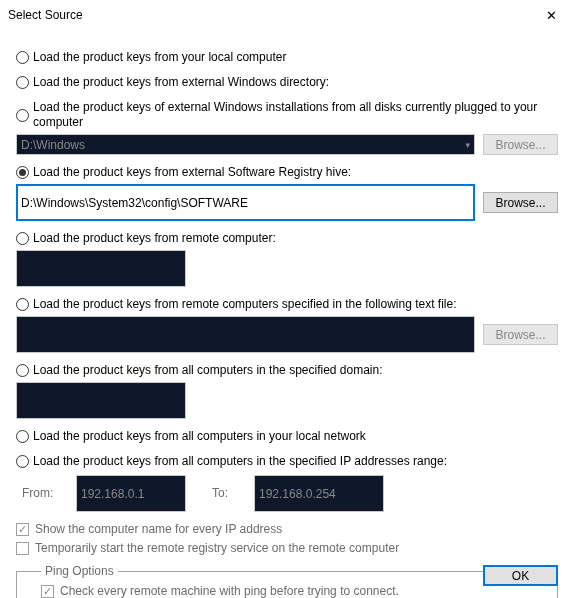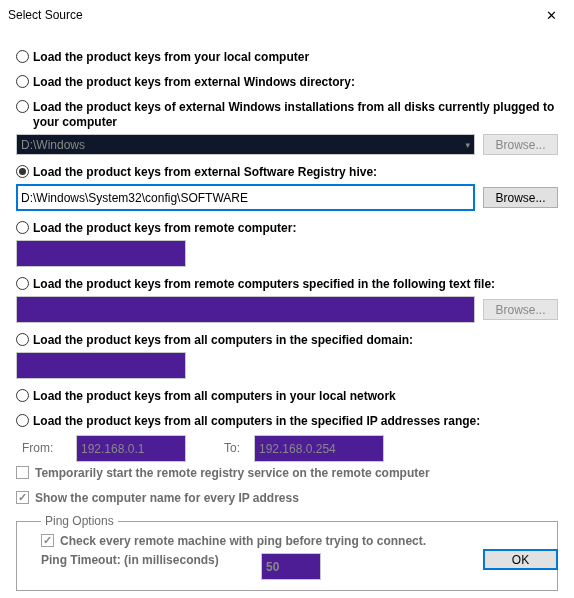--- a/index.html
+++ b/index.html
@@ -29,23 +29,22 @@
     align-items: center;
     justify-content: center;
     font-size: 13px;
     font-family: Arial, sans-serif;
   }
   .content {
     padding: 10px 16px 0 16px;
   }
   .row {
     display: flex;
-    align-items: flex-start;
+    align-items: center;
     margin-top: 10px;
-    font-weight: bold;
   }
   .row.tight { margin-top: 4px; }
   .radio {
     width: 13px;
     height: 13px;
     border: 1px solid #333;
     border-radius: 50%;
     margin-right: 4px;
     display: inline-flex;
     align-items: center;
@@ -71,28 +70,28 @@
     flex-shrink: 0;
     background: #fff;
     font-size: 11px;
     line-height: 1;
   }
   .checkbox.disabled { border-color: #a0a0a0; color: #888; }
   .checkbox.checked::after { content: "✓"; }
   .label { line-height: 15px; }
   .label.disabled { color: #6d6d6d; }
   .textinput {
-    height: 27px;
+    height: 37px;
     border: 1px solid #7a7a7a;
     padding: 0 4px;
     font: inherit;
     background: #fff;
   }
   .textinput.disabled {
-    background: #4c1d95;
+    background: #0f172a;
     border-color: #c8c8c8;
     color: #888;
   }
   .textinput.focus {
     border: 1px solid #0078d7;
     outline: 1px solid #0078d7;
     outline-offset: -2px;
   }
   .combo {
     height: 21px;
@@ -138,35 +137,35 @@
     margin: 8px 0 0 0;
     padding: 6px 10px 10px 24px;
   }
   fieldset.ping legend {
     font-size: 12px;
     color: #6d6d6d;
     padding: 0 4px;
   }
   .footer {
     position: absolute;
-    bottom: 28px;
+    bottom: 12px;
     right: 16px;
     display: flex;
     gap: 10px;
     margin-top: 13px;
   }
   .iprow {
     display: flex;
     align-items: center;
     gap: 14px;
     margin-top: 6px;
     margin-left: 6px;
   }
   .iprow .lbl { width: 40px; }
-  .iprow .lbl2 { width: 40px; text-align: right; }
+  .iprow .lbl2 { width: 40px; text-align: center; }
 </style>
 </head>
 <body>
 
 <div class="titlebar">
   <span class="title">Select Source</span>
   <div class="close">
     <span>✕</span>
   </div>
 </div>
@@ -238,27 +237,27 @@
     <span class="radio"></span>
     <span class="label">Load the product keys from all computers in the specified IP addresses range:</span>
   </div>
   <div class="iprow">
     <span class="lbl label disabled">From:</span>
     <input class="textinput disabled" style="width: 110px;" value="192.168.0.1">
     <span class="lbl2 label disabled">To:</span>
     <input class="textinput disabled" style="width: 130px;" value="192.168.0.254">
   </div>
 
+  <div class="row">
+    <span class="checkbox disabled checked"></span>
+    <span class="label disabled">Show the computer name for every IP address</span>
+  </div>
   <div class="row tight">
     <span class="checkbox disabled"></span>
     <span class="label disabled">Temporarily start the remote registry service on the remote computer</span>
-  </div>
-  <div class="row">
-    <span class="checkbox disabled checked"></span>
-    <span class="label disabled">Show the computer name for every IP address</span>
   </div>
 
   <fieldset class="ping">
     <legend>Ping Options</legend>
     <div class="row tight" style="margin-top:0">
       <span class="checkbox disabled checked"></span>
       <span class="label disabled">Check every remote machine with ping before trying to connect.</span>
     </div>
     <div class="row tight">
       <span class="label disabled" style="width:210px">Ping Timeout: (in milliseconds)</span>

